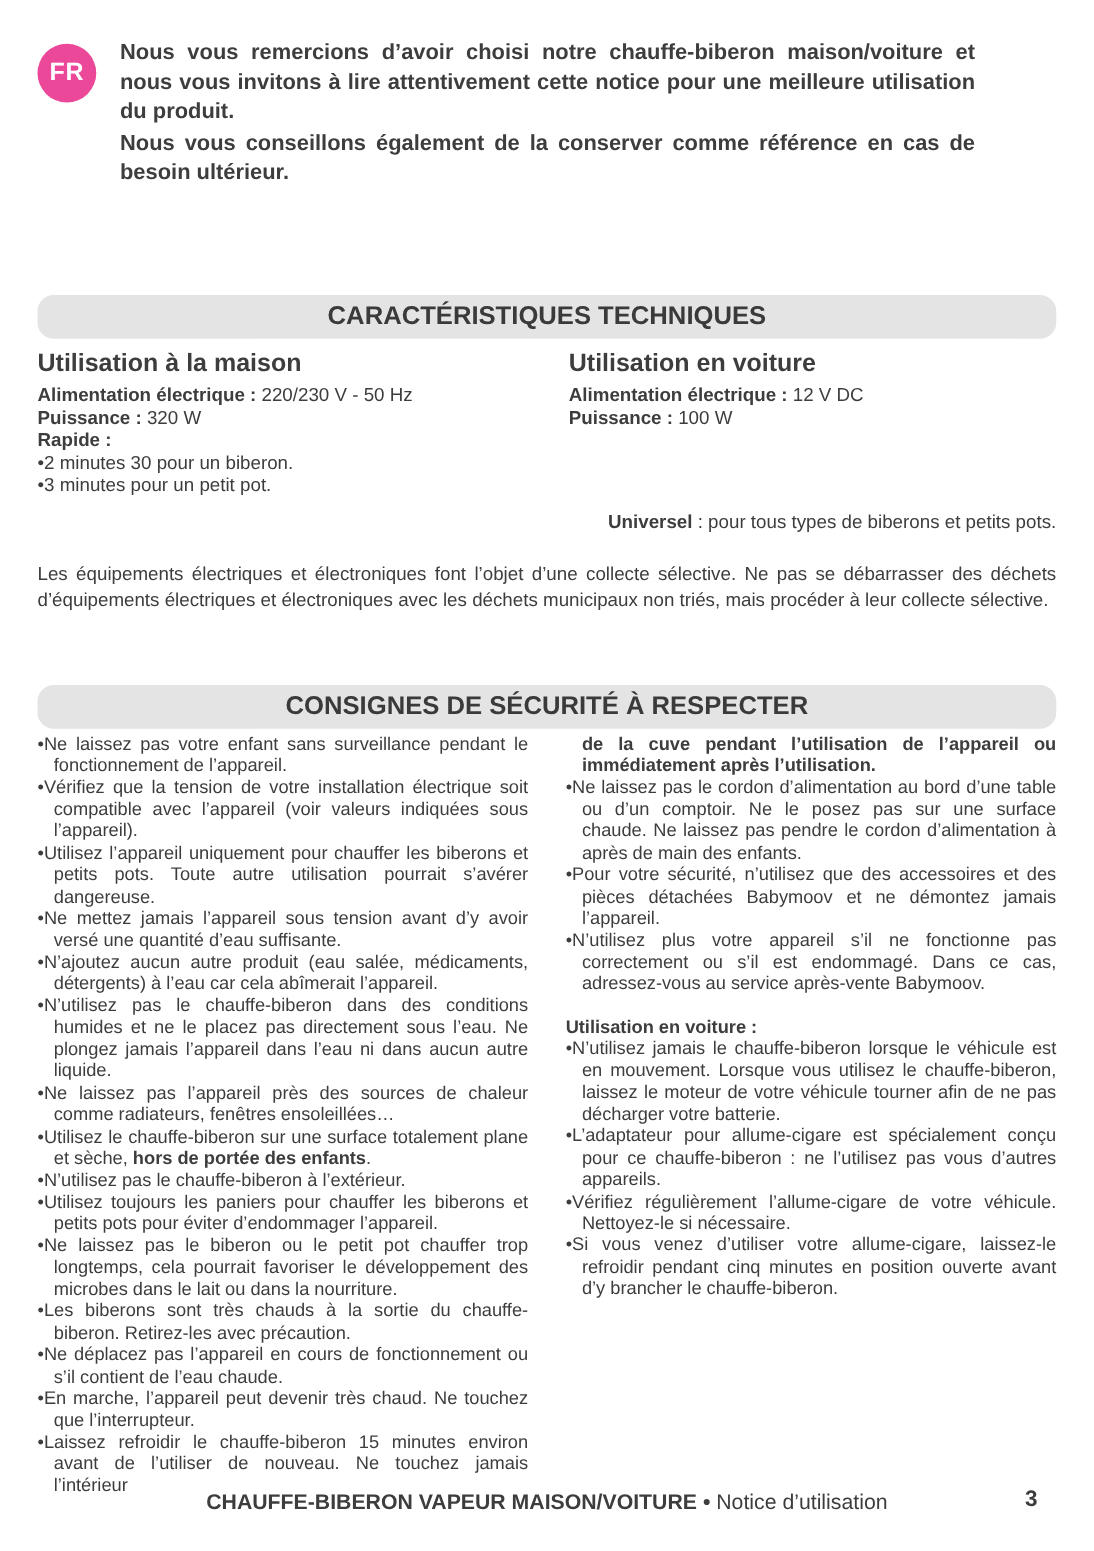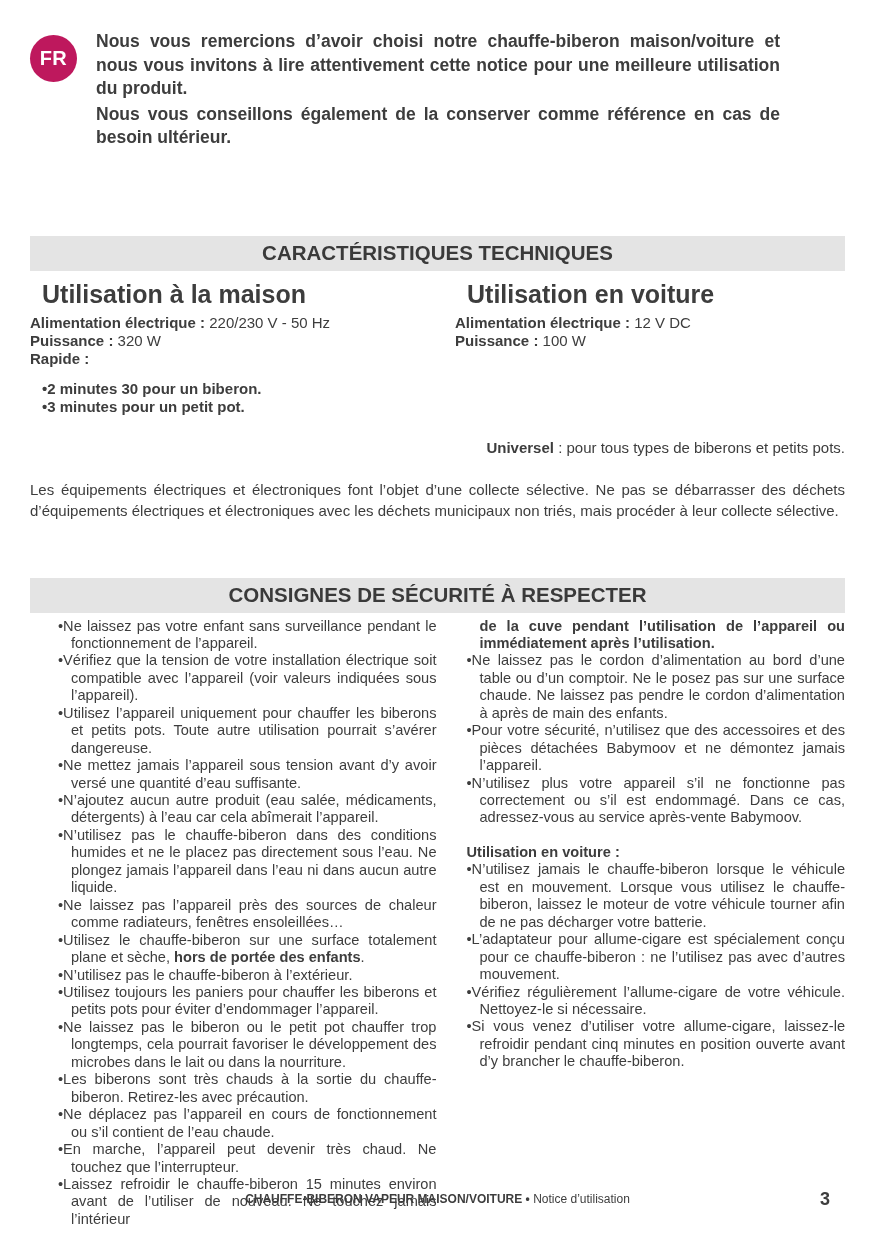--- a/index.html
+++ b/index.html
@@ -14,21 +14,21 @@
   }
   .page { padding: 28px 30px 0 30px; }
 
   
   .intro { display: flex; gap: 17px; }
   .fr-badge {
     flex: 0 0 47px;
     width: 47px; height: 47px;
     margin-top: 7px;
     border-radius: 50%;
-    background: #be185d;
+    background: #ec4899;
     color: #ffffff;
     font-weight: bold;
     font-size: 20px;
     display: flex; align-items: center; justify-content: center;
     letter-spacing: 0.5px;
   }
   .intro-text {
     width: 688px;
     font-weight: bold;
     font-size: 17.5px;
@@ -38,44 +38,45 @@
   .intro-text p { margin: 2px; }
 
   
   .section-bar {
     background: #e4e4e4;
     color: #3a3a3a;
     text-align: center;
     font-weight: bold;
     font-size: 20.5px;
     padding: 5px 0 6px 0;
+    border-radius: 13px;
   }
   .bar-tech { margin-top: 84px; }
   .bar-safety { margin-top: 56px; }
 
   
   .tech-cols { display: flex; margin-top: 9px; }
   .tech-col-home { width: 425px; }
   .tech-col-car { width: 390px; }
-  .tech-subtitle { margin: 0 0 5px 12px; font-size: 25px; font-weight: bold; }
+  .tech-subtitle { margin: 0 0 5px 0; font-size: 20px; font-weight: bold; }
   .tech-line { font-size: 15px; line-height: 18px; }
-  ul.plain-bullets { list-style: none; margin: 12px; padding: 0; font-weight: bold; }
+  ul.plain-bullets { list-style: none; margin: 0; padding: 0; }
   ul.plain-bullets li { font-size: 15px; line-height: 18px; }
   ul.plain-bullets li::before { content: "\2022 "; }
 
   .universal-line { text-align: right; font-size: 15px; margin-top: 11px; }
   .weee-note {
     margin: 23px 0 0 0;
     font-size: 15px;
     line-height: 21.5px;
     text-align: justify;
   }
 
   
-  .safety-cols { display: flex; gap: 30px; margin-top: 5px; margin-left: 28px; }
+  .safety-cols { display: flex; gap: 30px; margin-top: 5px; }
   .safety-col {
     width: 397px;
     font-size: 14.6px;
     line-height: 17.45px;
     text-align: justify;
   }
   ul.bullets { list-style: none; margin: 0; padding: 0; }
   ul.bullets li, .bullet-item {
     padding-left: 13px;
     text-indent: -13px;
@@ -83,21 +84,21 @@
   ul.bullets li::before, .bullet-item::before { content: "\2022 "; }
   .continuation { margin: 0; padding-left: 13px; font-weight: bold; }
   .sub-heading { font-weight: bold; margin: 17px 0 0 0; }
 
   
   .footer {
     position: absolute;
     left: 0; right: 0;
     top: 1192px;
     text-align: center;
-    font-size: 12px;
+    font-size: 17px;
   }
   .page-number {
     position: absolute;
     right: 45px;
     top: 1189px;
     font-size: 18px;
     font-weight: bold;
   }
 </style>
 </head>
@@ -164,21 +165,21 @@
     <div class="safety-col">
       <p class="continuation">de la cuve pendant l’utilisation de l’appareil ou immédiatement après l’utilisation.</p>
       <ul class="bullets">
           <li>Ne laissez pas le cordon d’alimentation au bord d’une table ou d’un comptoir. Ne le posez pas sur une surface chaude. Ne laissez pas pendre le cordon d’alimentation à après de main des enfants.</li>
           <li>Pour votre sécurité, n’utilisez que des accessoires et des pièces détachées Babymoov et ne démontez jamais l’appareil.</li>
           <li>N’utilisez plus votre appareil s’il ne fonctionne pas correctement ou s’il est endommagé. Dans ce cas, adressez-vous au service après-vente Babymoov.</li>
         </ul>
       <p class="sub-heading">Utilisation en voiture :</p>
       <ul class="bullets">
           <li>N’utilisez jamais le chauffe-biberon lorsque le véhicule est en mouvement. Lorsque vous utilisez le chauffe-biberon, laissez le moteur de votre véhicule tourner afin de ne pas décharger votre batterie.</li>
-          <li>L’adaptateur pour allume-cigare est spécialement conçu pour ce chauffe-biberon : ne l’utilisez pas avec d’autres mouvement.</li>
+          <li>L’adaptateur pour allume-cigare est spécialement conçu pour ce chauffe-biberon : ne l’utilisez pas vous d’autres appareils.</li>
           <li>Vérifiez régulièrement l’allume-cigare de votre véhicule. Nettoyez-le si nécessaire.</li>
           <li>Si vous venez d’utiliser votre allume-cigare, laissez-le refroidir pendant cinq minutes en position ouverte avant d’y brancher le chauffe-biberon.</li>
         </ul>
     </div>
   </div>
 
 </div>
 
 <div class="footer">
   <strong>CHAUFFE-BIBERON VAPEUR MAISON/VOITURE</strong>

